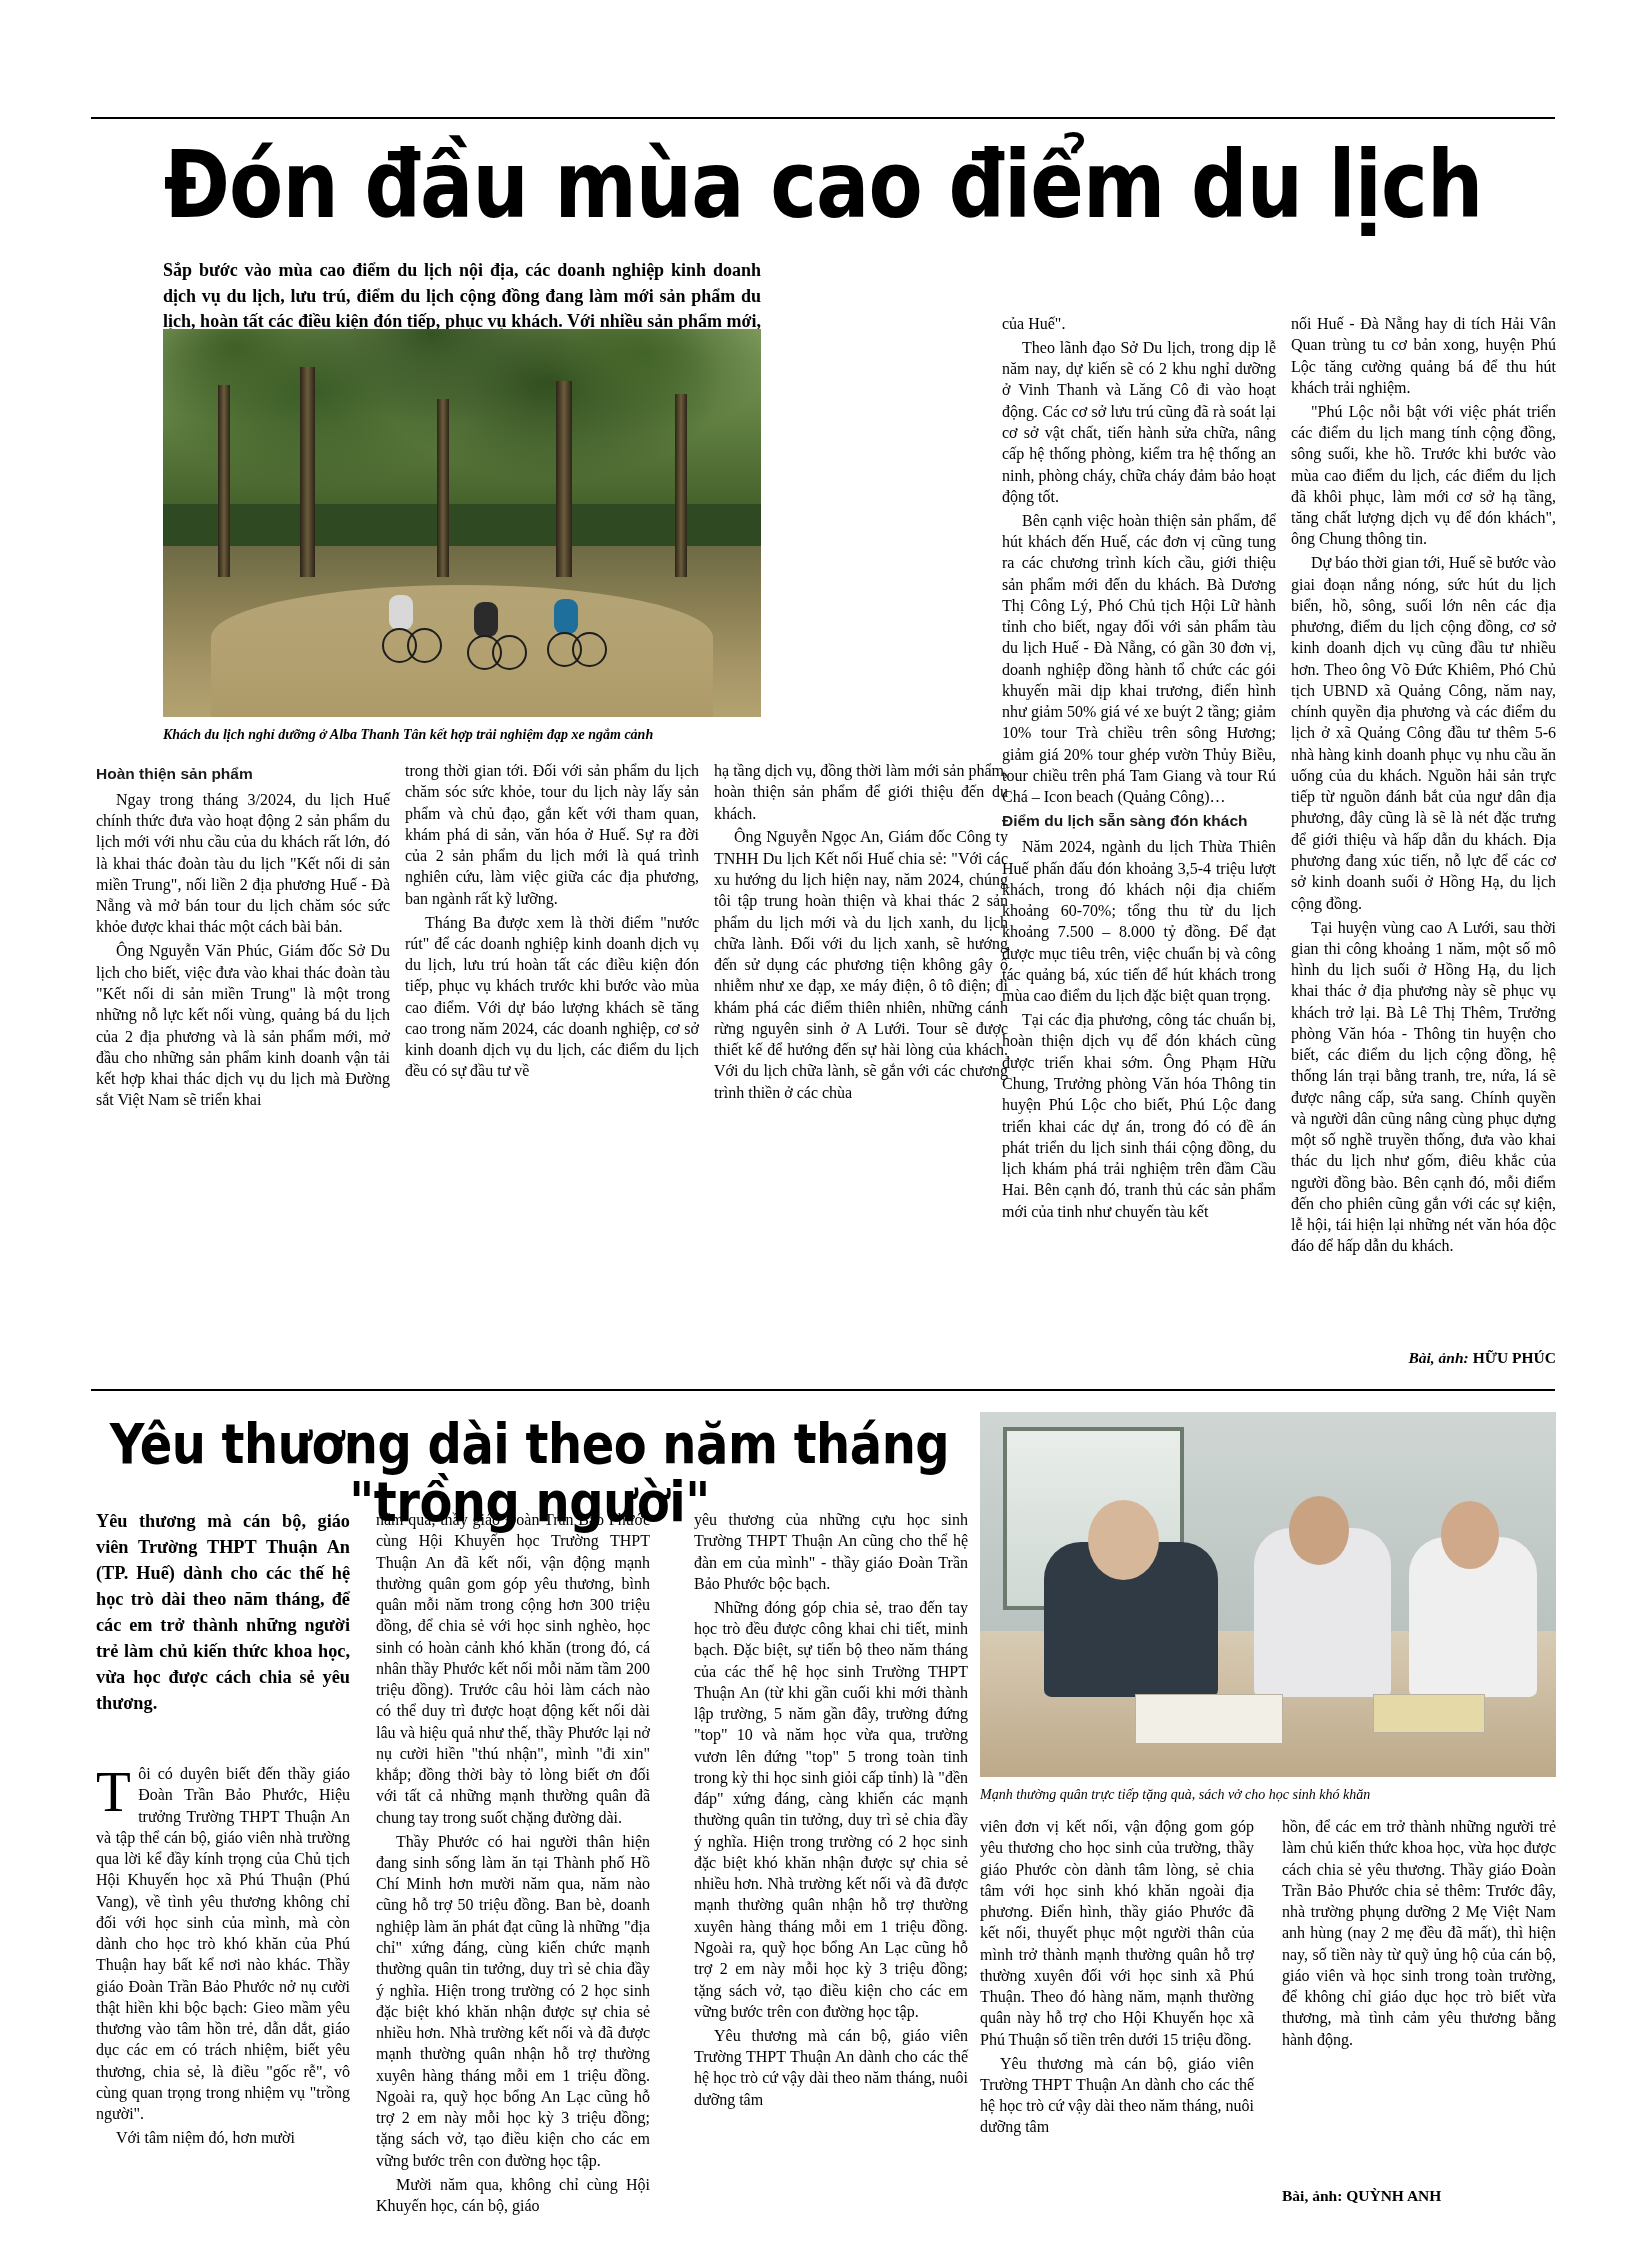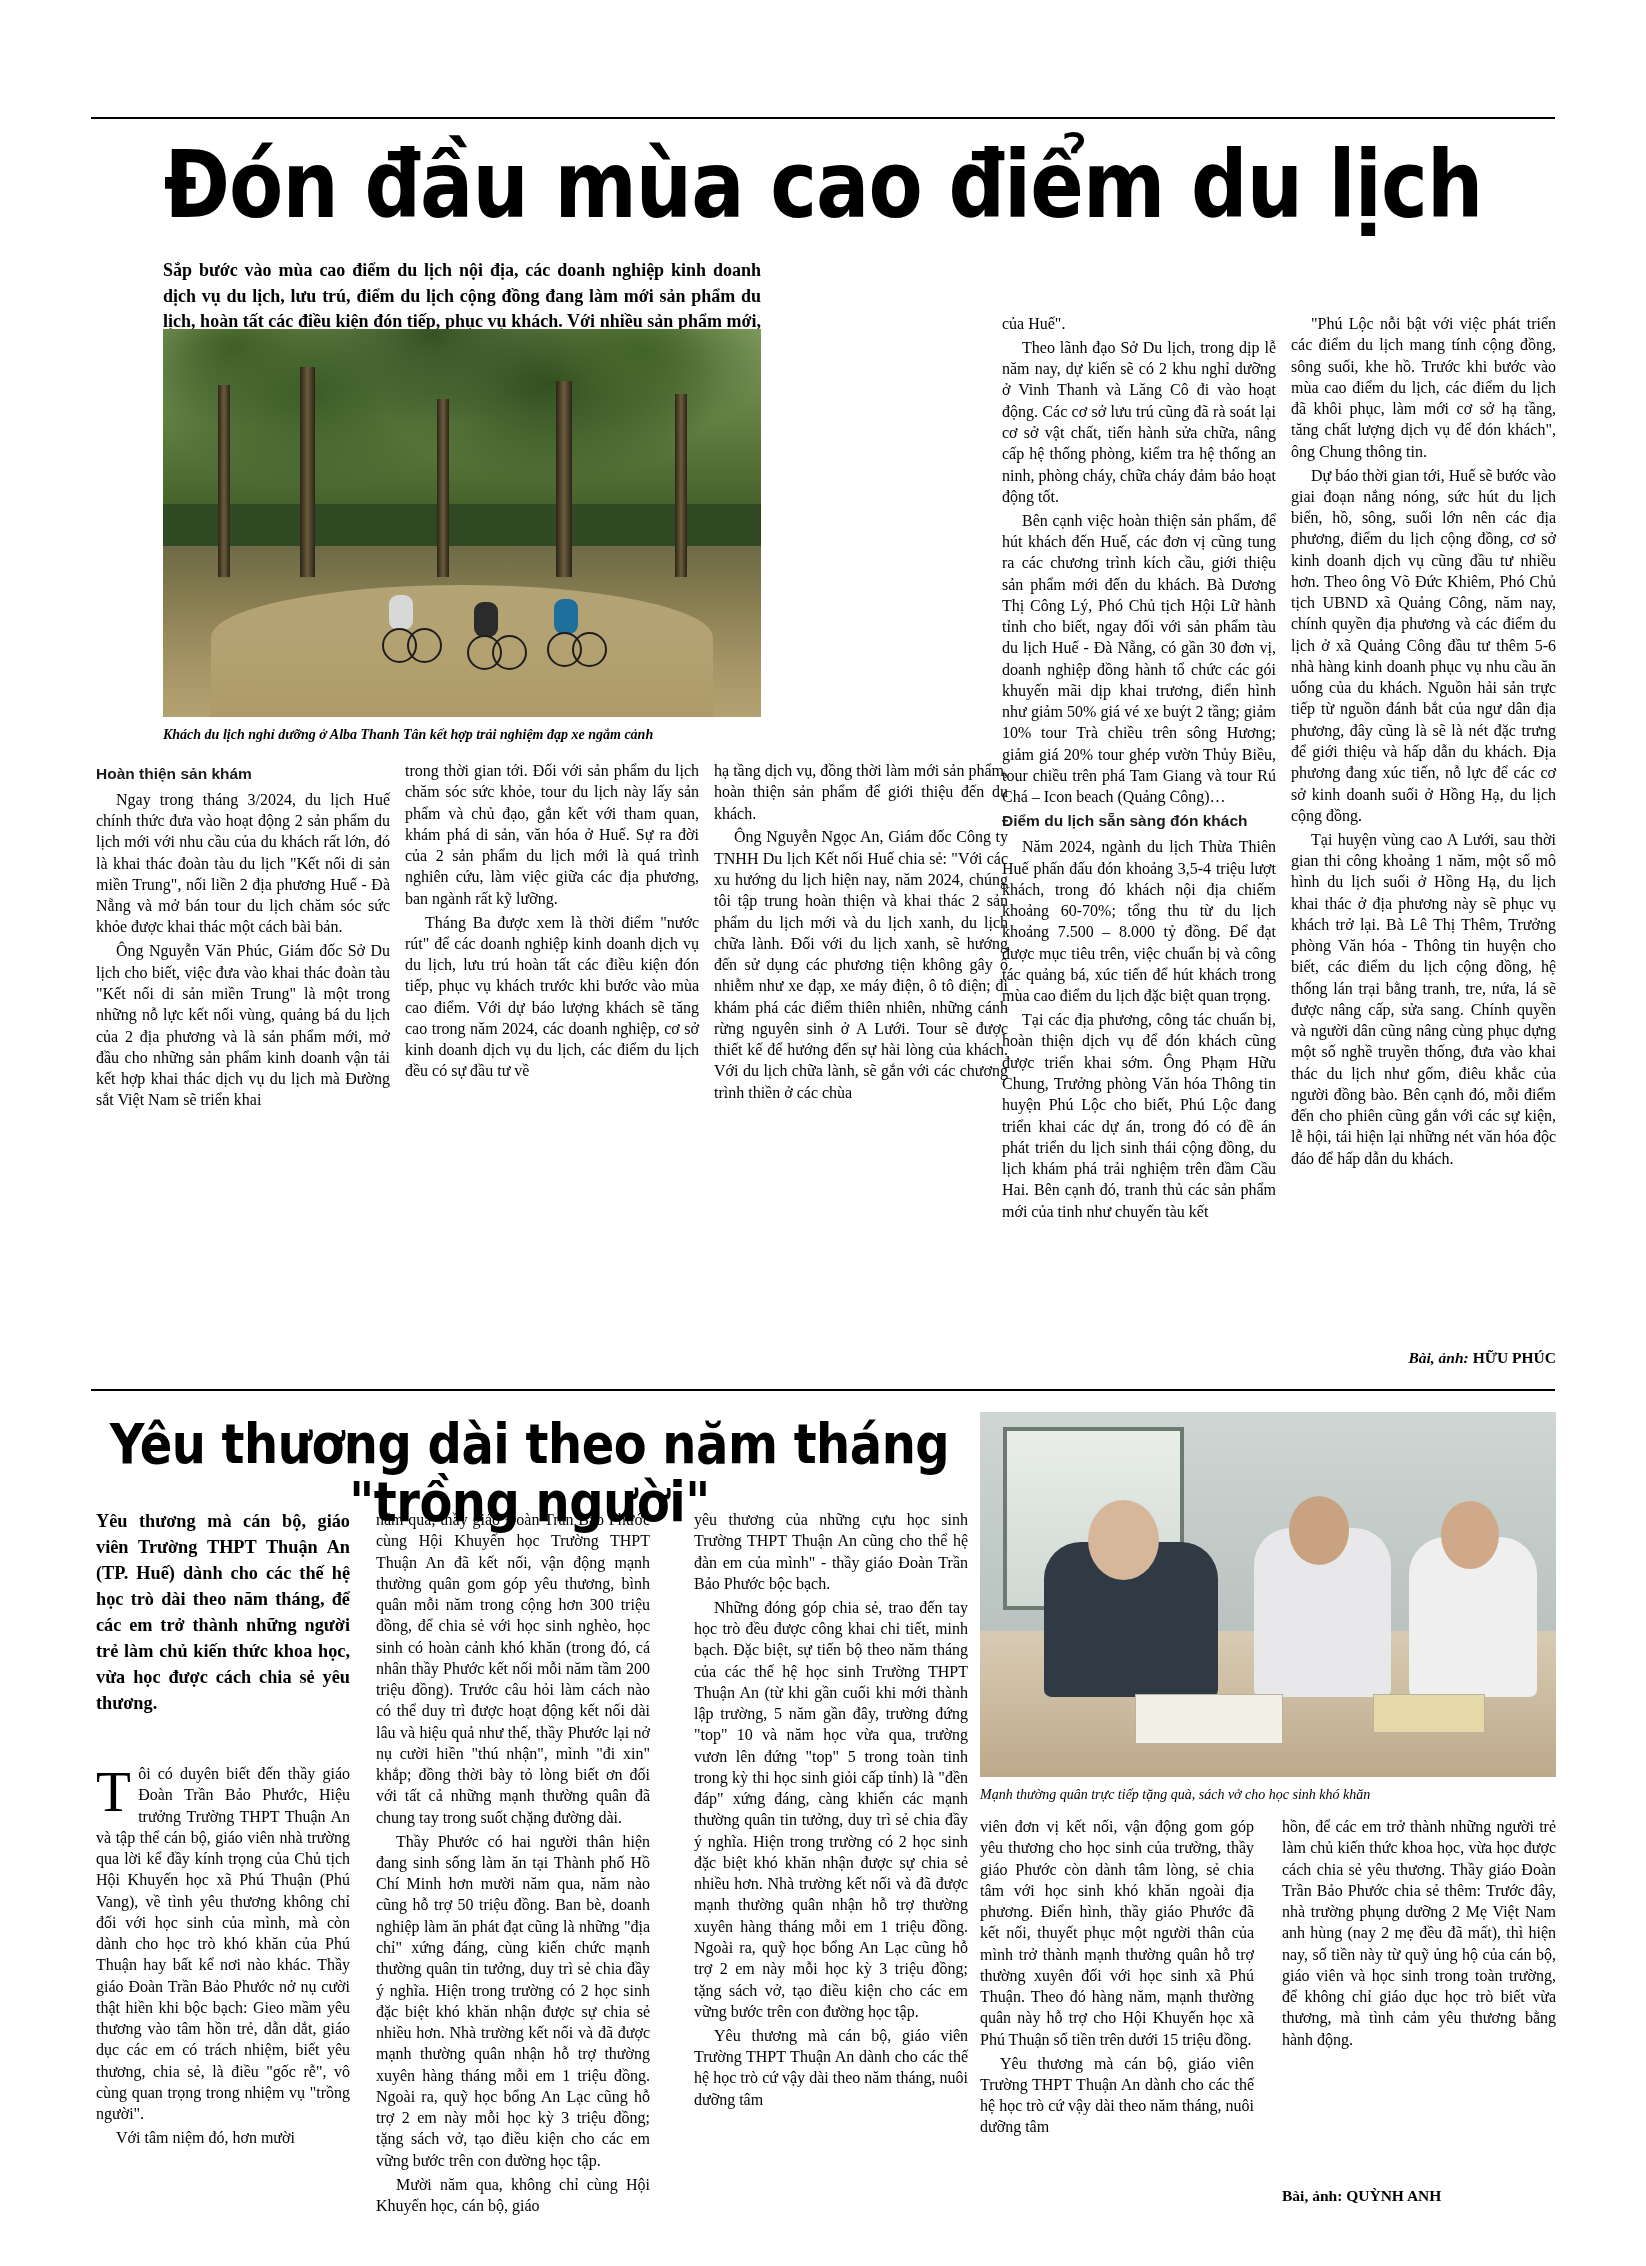--- a/index.html
+++ b/index.html
@@ -365,21 +365,21 @@
     </div>
     <div class="cyclist" style="left:382px;bottom:13%;">
       <div class="body" style="background:#1f6f9c;"></div>
       <div class="wheel" style="left:1.8px;"></div>
       <div class="wheel" style="left:27.4px;"></div>
     </div>
   </div>
   <div class="cap1">Khách du lịch nghỉ dưỡng ở Alba Thanh Tân kết hợp trải nghiệm đạp xe ngắm cảnh</div>
 
   <div class="a1col c1">
-    <div class="subhead">Hoàn thiện sản khám</div>
+    <div class="subhead">Hoàn thiện sản phẩm</div>
     <p>Ngay trong tháng 3/2024, du lịch Huế chính thức đưa vào hoạt động 2 sản phẩm du lịch mới với nhu cầu của du khách rất lớn, đó là khai thác đoàn tàu du lịch "Kết nối di sản miền Trung", nối liền 2 địa phương Huế - Đà Nẵng và mở bán tour du lịch chăm sóc sức khỏe được khai thác một cách bài bản.</p>
     <p>Ông Nguyễn Văn Phúc, Giám đốc Sở Du lịch cho biết, việc đưa vào khai thác đoàn tàu "Kết nối di sản miền Trung" là một trong những nỗ lực kết nối vùng, quảng bá du lịch của 2 địa phương và là sản phẩm mới, mở đầu cho những sản phẩm kinh doanh vận tải kết hợp khai thác dịch vụ du lịch mà Đường sắt Việt Nam sẽ triển khai</p>
   </div>
 
   <div class="a1col c2">
     <p class="noind">trong thời gian tới. Đối với sản phẩm du lịch chăm sóc sức khỏe, tour du lịch này lấy sản phẩm và chủ đạo, gắn kết với tham quan, khám phá di sản, văn hóa ở Huế. Sự ra đời của 2 sản phẩm du lịch mới là quá trình nghiên cứu, làm việc giữa các địa phương, ban ngành rất kỹ lưỡng.</p>
     <p>Tháng Ba được xem là thời điểm "nước rút" để các doanh nghiệp kinh doanh dịch vụ du lịch, lưu trú hoàn tất các điều kiện đón tiếp, phục vụ khách trước khi bước vào mùa cao điểm. Với dự báo lượng khách sẽ tăng cao trong năm 2024, các doanh nghiệp, cơ sở kinh doanh dịch vụ du lịch, các điểm du lịch đều có sự đầu tư về</p>
   </div>
 
   <div class="a1col c3">
@@ -390,20 +390,21 @@
   <div class="a1col c4">
     <p class="noind">của Huế".</p>
     <p>Theo lãnh đạo Sở Du lịch, trong dịp lễ năm nay, dự kiến sẽ có 2 khu nghỉ dưỡng ở Vinh Thanh và Lăng Cô đi vào hoạt động. Các cơ sở lưu trú cũng đã rà soát lại cơ sở vật chất, tiến hành sửa chữa, nâng cấp hệ thống phòng, kiểm tra hệ thống an ninh, phòng cháy, chữa cháy đảm bảo hoạt động tốt.</p>
     <p>Bên cạnh việc hoàn thiện sản phẩm, để hút khách đến Huế, các đơn vị cũng tung ra các chương trình kích cầu, giới thiệu sản phẩm mới đến du khách. Bà Dương Thị Công Lý, Phó Chủ tịch Hội Lữ hành tỉnh cho biết, ngay đối với sản phẩm tàu du lịch Huế - Đà Nẵng, có gần 30 đơn vị, doanh nghiệp đồng hành tổ chức các gói khuyến mãi dịp khai trương, điển hình như giảm 50% giá vé xe buýt 2 tầng; giảm 10% tour Trà chiều trên sông Hương; giảm giá 20% tour ghép vườn Thủy Biều, tour chiều trên phá Tam Giang và tour Rú Chá – Icon beach (Quảng Công)…</p>
     <div class="subhead">Điểm du lịch sẵn sàng đón khách</div>
     <p>Năm 2024, ngành du lịch Thừa Thiên Huế phấn đấu đón khoảng 3,5-4 triệu lượt khách, trong đó khách nội địa chiếm khoảng 60-70%; tổng thu từ du lịch khoảng 7.500 – 8.000 tỷ đồng. Để đạt được mục tiêu trên, việc chuẩn bị và công tác quảng bá, xúc tiến để hút khách trong mùa cao điểm du lịch đặc biệt quan trọng.</p>
     <p>Tại các địa phương, công tác chuẩn bị, hoàn thiện dịch vụ để đón khách cũng được triển khai sớm. Ông Phạm Hữu Chung, Trưởng phòng Văn hóa Thông tin huyện Phú Lộc cho biết, Phú Lộc đang triển khai các dự án, trong đó có đề án phát triển du lịch sinh thái cộng đồng, du lịch khám phá trải nghiệm trên đầm Cầu Hai. Bên cạnh đó, tranh thủ các sản phẩm mới của tinh như chuyến tàu kết</p>
   </div>
 
   <div class="a1col c5">
+    <p class="noind">nối Huế - Đà Nẵng hay di tích Hải Vân Quan trùng tu cơ bản xong, huyện Phú Lộc tăng cường quảng bá để thu hút khách trải nghiệm.</p>
     <p>"Phú Lộc nỗi bật với việc phát triển các điểm du lịch mang tính cộng đồng, sông suối, khe hồ. Trước khi bước vào mùa cao điểm du lịch, các điểm du lịch đã khôi phục, làm mới cơ sở hạ tầng, tăng chất lượng dịch vụ để đón khách", ông Chung thông tin.</p>
     <p>Dự báo thời gian tới, Huế sẽ bước vào giai đoạn nắng nóng, sức hút du lịch biển, hồ, sông, suối lớn nên các địa phương, điểm du lịch cộng đồng, cơ sở kinh doanh dịch vụ cũng đầu tư nhiều hơn. Theo ông Võ Đức Khiêm, Phó Chủ tịch UBND xã Quảng Công, năm nay, chính quyền địa phương và các điểm du lịch ở xã Quảng Công đầu tư thêm 5-6 nhà hàng kinh doanh phục vụ nhu cầu ăn uống của du khách. Nguồn hải sản trực tiếp từ nguồn đánh bắt của ngư dân địa phương, đây cũng là sẽ là nét đặc trưng để giới thiệu và hấp dẫn du khách. Địa phương đang xúc tiến, nỗ lực để các cơ sở kinh doanh suối ở Hồng Hạ, du lịch cộng đồng.</p>
     <p>Tại huyện vùng cao A Lưới, sau thời gian thi công khoảng 1 năm, một số mô hình du lịch suối ở Hồng Hạ, du lịch khai thác ở địa phương này sẽ phục vụ khách trở lại. Bà Lê Thị Thêm, Trưởng phòng Văn hóa - Thông tin huyện cho biết, các điểm du lịch cộng đồng, hệ thống lán trại bằng tranh, tre, nứa, lá sẽ được nâng cấp, sửa sang. Chính quyền và người dân cũng nâng cùng phục dựng một số nghề truyền thống, đưa vào khai thác du lịch như gốm, điêu khắc của người đồng bào. Bên cạnh đó, mỗi điểm đến cho phiên cũng gắn với các sự kiện, lễ hội, tái hiện lại những nét văn hóa độc đáo để hấp dẫn du khách.</p>
   </div>
 
   <div class="byline1">
     <span class="lbl">Bài, ảnh:</span>
     <span>HỮU PHÚC</span>
   </div>
 

